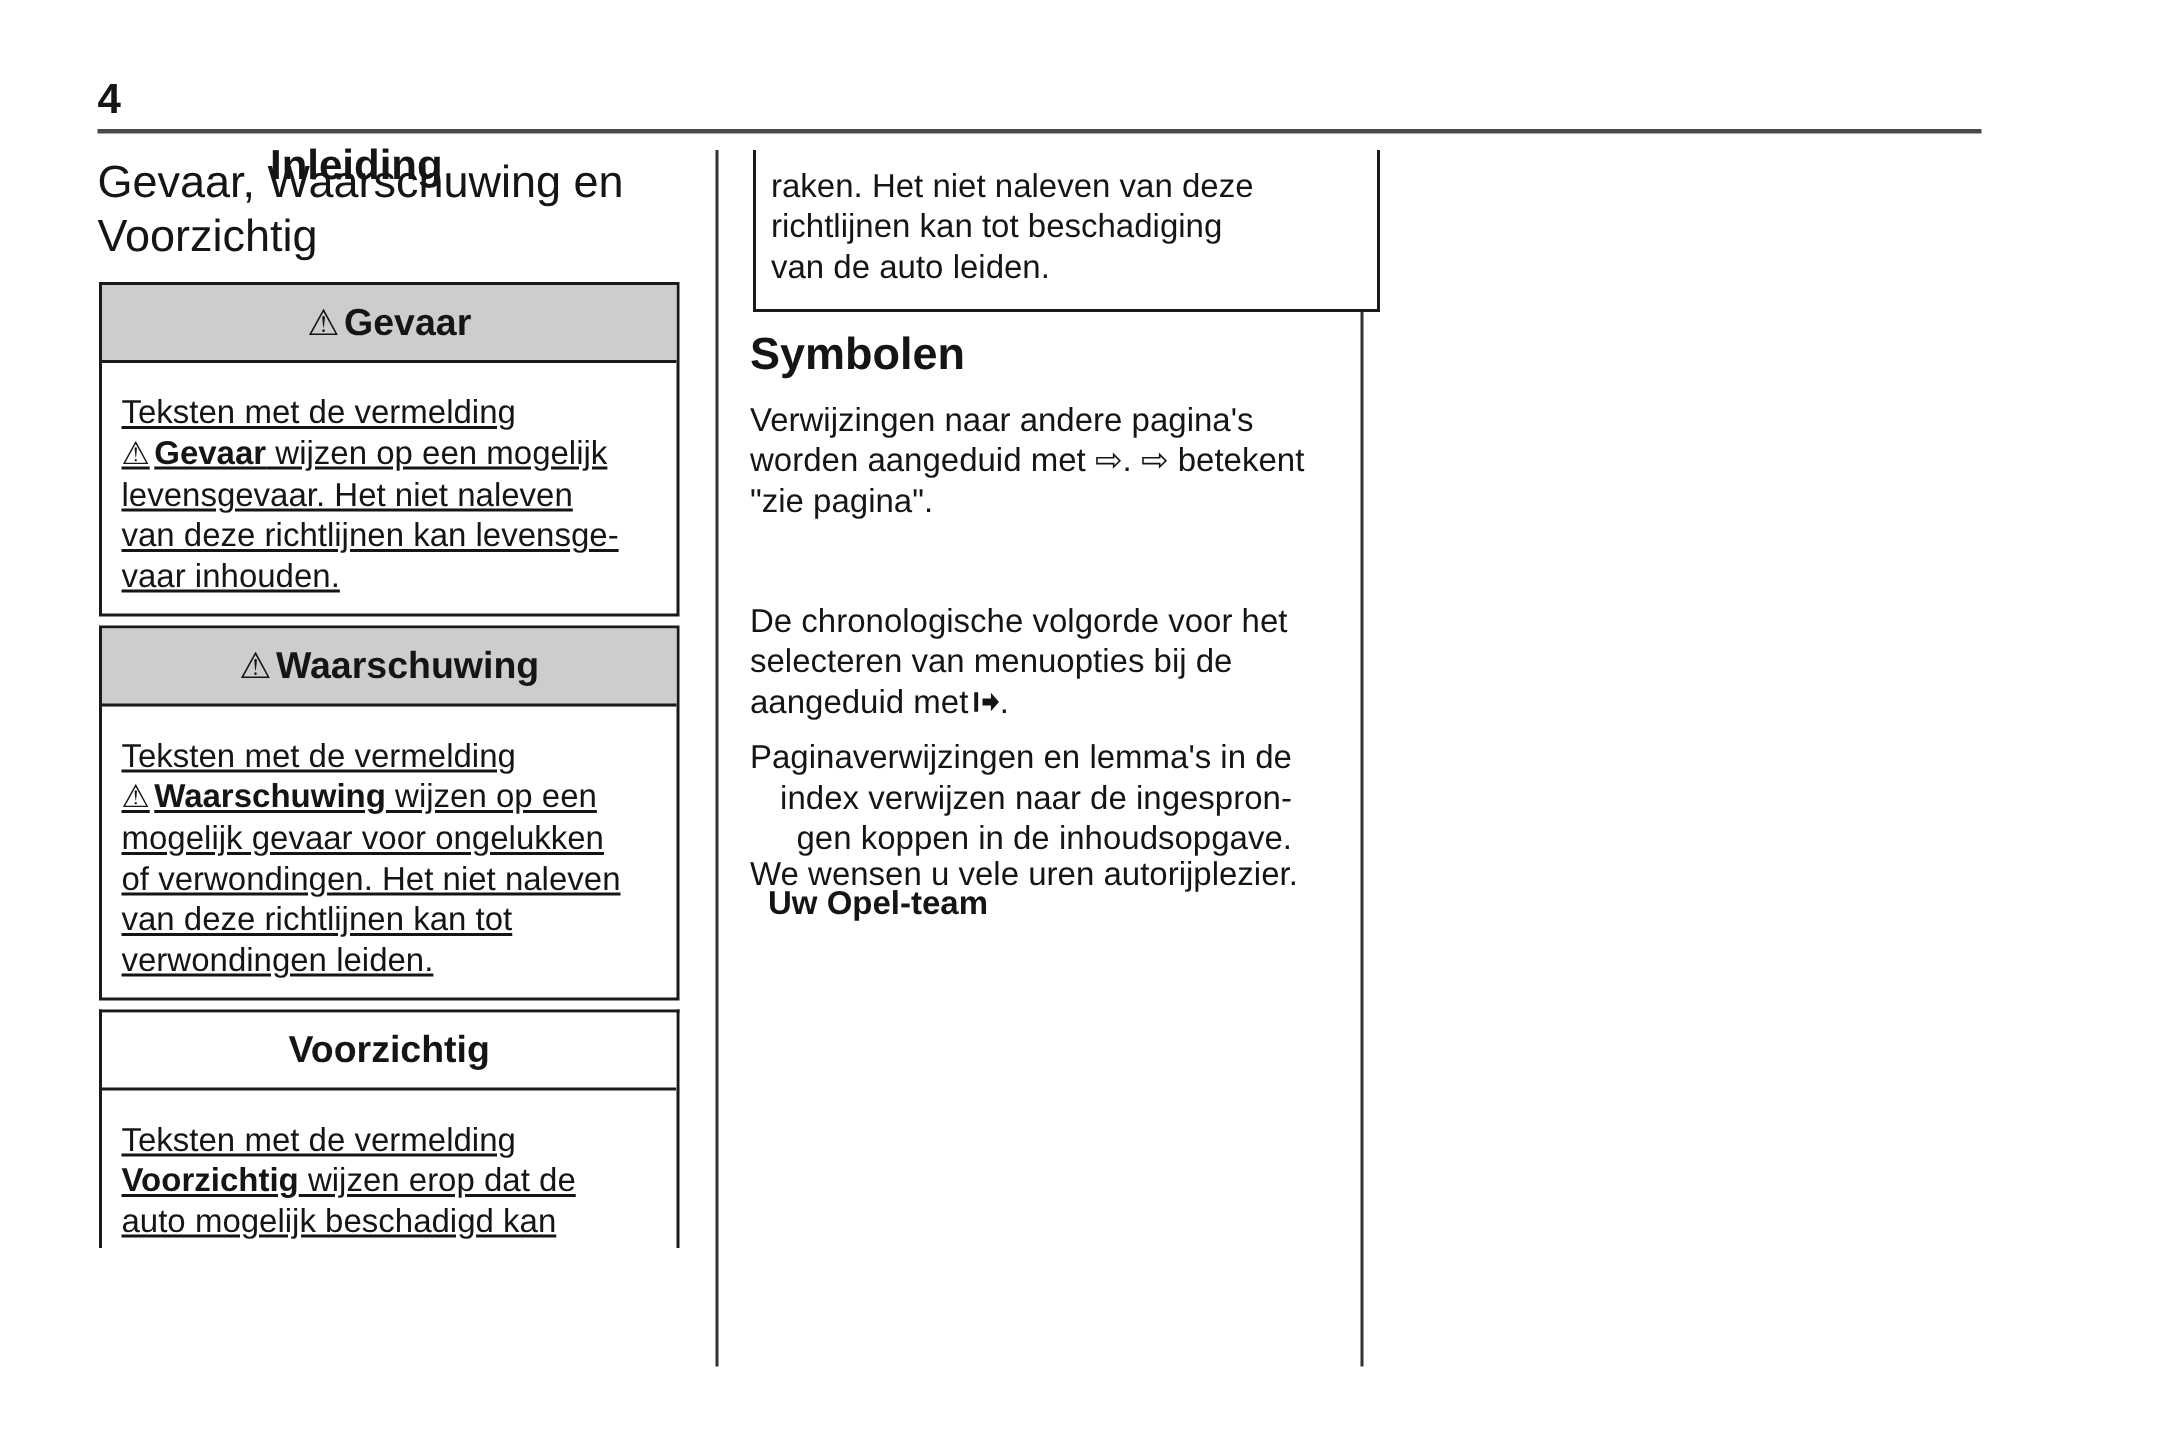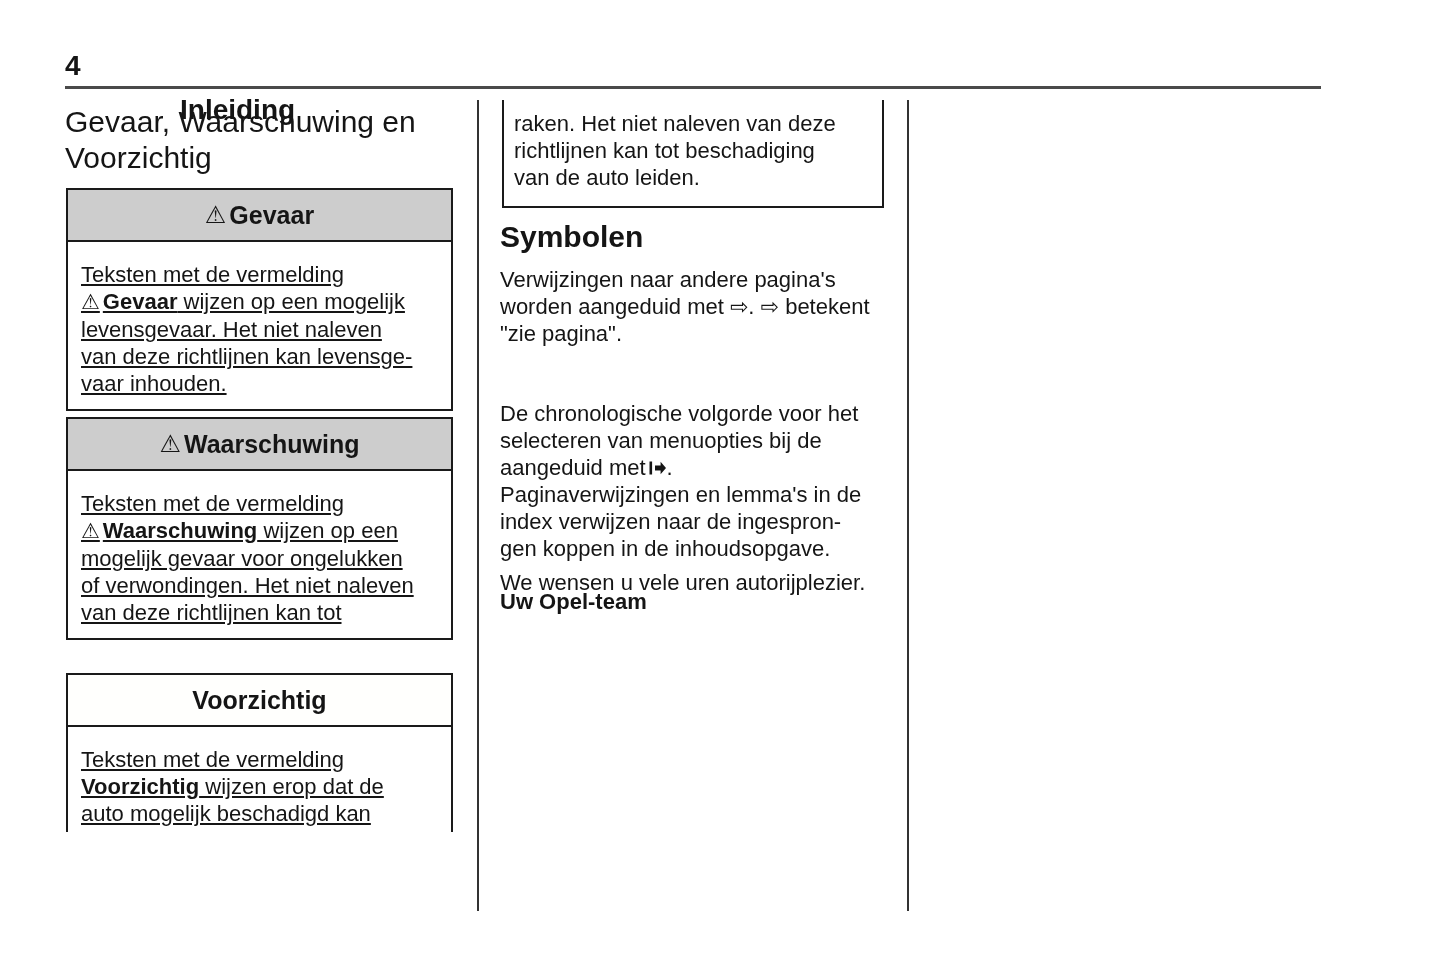--- a/index.html
+++ b/index.html
@@ -29,31 +29,31 @@
   .box-head.gray{background:#cdcdcd;}
   .box-head.white{background:#fffffd;}
   .box-body{padding:19px 13px 12px 13px;font-size:22px;line-height:27px;text-decoration:underline;}
   .line{white-space:nowrap;}
   .tri{font-family:"DejaVu Sans",sans-serif;font-weight:normal;margin-right:3px;}
   .box-head .tri{font-size:24px;}
   .box-body .tri{font-size:21px;}
   b{font-weight:bold;}
   
   .cont-box{
-    position:absolute;left:502px;top:100px;width:382px;height:108px;box-sizing:border-box;
+    position:absolute;left:502px;top:100px;width:418px;height:108px;box-sizing:border-box;
     border:2px solid #1a1a1a;border-top:none;padding:10px 10px;
     font-size:22px;line-height:27px;background:#fff;
   }
   .sec-heading{position:absolute;left:500px;top:220px;font-size:30px;font-weight:bold;white-space:nowrap;text-align:right;}
   .para{position:absolute;left:500px;font-size:22px;line-height:27px;}
   .p1{top:266px;}
   .p2{top:356px;margin-top:44px;}
-  .p3{top:481px;}
+  .p3{top:491px;text-align:right;}
   .p4{top:569px;}
-  .sig{top:588px;font-weight:bold;}
+  .sig{top:588px;font-weight:bold;margin-left:12px;}
   .menu-arrow{display:inline-block;vertical-align:-2px;margin-left:2px;}
 </style>
 </head>
 <body>
 
 <div class="canvas">
 
   <div class="pg-num">4</div>
   <div class="pg-title">Inleiding</div>
   <div class="pg-rule"></div>
@@ -84,20 +84,21 @@
     <div class="box-head gray">
       <span class="tri">⚠</span>
       <span>Waarschuwing</span>
     </div>
     <div class="box-body">
       <div class="line">Teksten met de vermelding</div>
       <div class="line"><span class="tri">⚠</span><b>Waarschuwing</b><span> wijzen op een</span></div>
       <div class="line">mogelijk gevaar voor ongelukken</div>
       <div class="line">of verwondingen. Het niet naleven</div>
       <div class="line">van deze richtlijnen kan tot</div>
+      <div class="line">verwondingen leiden.</div>
     </div>
   </div>
 
   <div class="warn-box b3">
     <div class="box-head white">
       <span>Voorzichtig</span>
     </div>
     <div class="box-body">
       <div class="line">Teksten met de vermelding</div>
       <div class="line"><b>Voorzichtig</b><span> wijzen erop dat de</span></div>

